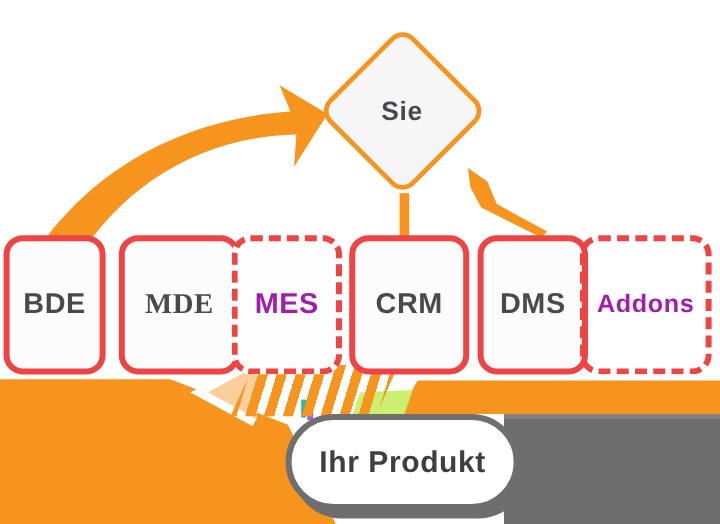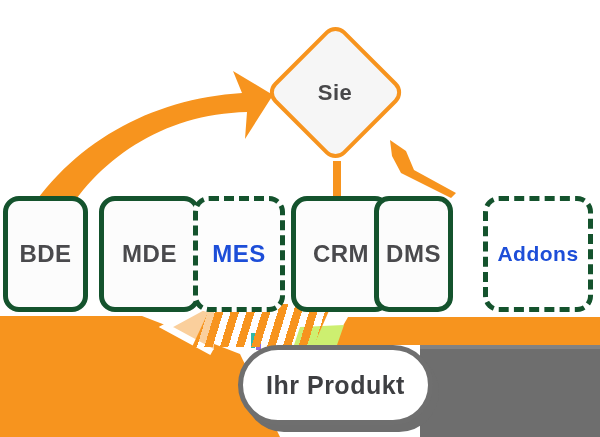--- a/index.html
+++ b/index.html
@@ -17,32 +17,32 @@
   
   .stripes{
     position:absolute;left:186px;top:304px;width:152px;height:45px;z-index:1;
     background:repeating-linear-gradient(107deg,#F7941E 0 8px,rgba(255,255,255,0) 8px 15px);
     clip-path:polygon(26px 0,146px 0,127px 43px,6px 43px);
   }
 
   
   .module{
     position:absolute;top:196px;height:116px;box-sizing:border-box;
-    background:#FCFCFC;border:5px solid #14532d;border-radius:16px;
+    background:#FCFCFC;border:5px solid #ef4444;border-radius:16px;
     display:flex;align-items:center;justify-content:center;
     z-index:2;
     font-weight:bold;font-size:24px;color:#4A4A4D;letter-spacing:0.5px;
   }
   .module.dashed{border-style:dashed;}
-  .module.muted{color:#1d4ed8;}
+  .module.muted{color:#a21caf;}
   .m-bde{left:3px;width:85px;}
-  .m-mde{left:99px;width:101px;}
+  .m-mde{left:99px;width:101px;font-family:Liberation Serif, serif;}
   .m-mes{left:193px;width:92px;background:#FDFDFD;}
   .m-crm{left:291px;width:100px;}
-  .m-dms{left:374px;width:79px;border-radius:15px;}
+  .m-dms{left:398px;width:92px;}
   .m-addons{left:483px;width:110px;background:transparent;font-size:21px;}
 
   
   .diamond{
     position:absolute;left:285px;top:42px;width:101px;height:101px;box-sizing:border-box;
     background:#F6F6F6;border:4px solid #F7941E;border-radius:14px;
     transform:rotate(45deg);z-index:2;
     display:flex;align-items:center;justify-content:center;
   }
   .diamond .lbl{

